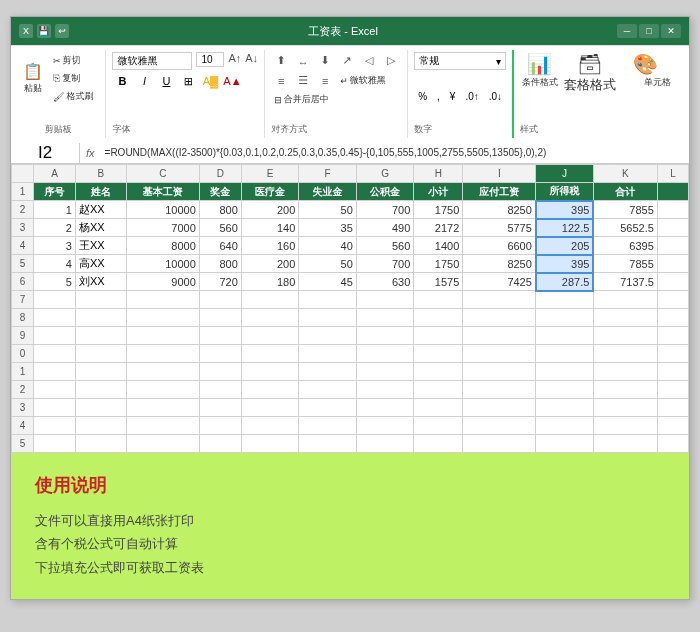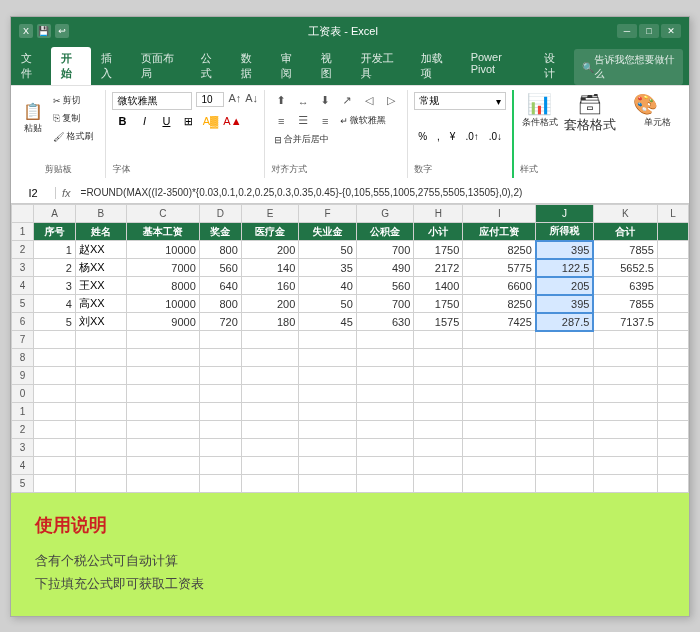--- a/index.html
+++ b/index.html
@@ -261,24 +261,24 @@
 
     
     .formula-bar {
       display: flex;
       align-items: center;
       border-bottom: 1px solid #ccc;
       background: #fff;
       height: 22px;
     }
     .cell-ref {
-      width: 45px;
+      width: 69px;
       border-right: 1px solid #ccc;
       padding: 0 4px;
-      font-size: 11px;
+      font-size: 17px;
       text-align: center;
     }
     .fx-label {
       padding: 0 6px;
       font-size: 11px;
       color: #666;
       font-style: italic;
     }
     .formula-input {
       flex: 1;
@@ -372,38 +372,20 @@
       <div class="title-icon">↩</div>
     </div>
     <div class="title-text">工资表 - Excel</div>
     <div class="window-controls">
       <div class="wc-btn">─</div>
       <div class="wc-btn">□</div>
       <div class="wc-btn">✕</div>
     </div>
   </div>
 
-  <div class="ribbon-tabs">
-    <div class="ribbon-tab">文件</div>
-    <div class="ribbon-tab active">开始</div>
-    <div class="ribbon-tab">插入</div>
-    <div class="ribbon-tab">页面布局</div>
-    <div class="ribbon-tab">公式</div>
-    <div class="ribbon-tab">数据</div>
-    <div class="ribbon-tab">审阅</div>
-    <div class="ribbon-tab">视图</div>
-    <div class="ribbon-tab">开发工具</div>
-    <div class="ribbon-tab">加载项</div>
-    <div class="ribbon-tab">Power Pivot</div>
-    <div class="ribbon-tab">设计</div>
-    <div class="ribbon-tab-search">
-      <span>🔍</span>
-      <span>告诉我您想要做什么</span>
-    </div>
-  </div>
 
   <div class="ribbon-content">
 
     <div class="ribbon-group">
       <div class="ribbon-group-btns">
         <div class="ribbon-btn">
           <span class="ribbon-btn-icon">📋</span>
           <span class="ribbon-btn-label">粘贴</span>
         </div>
         <div style="display:flex;flex-direction:column;gap:1px;">
@@ -753,19 +735,20 @@
             <td class=""></td>
             <td class=""></td>
             <td class=""></td>
             <td class=""></td>
           </tr>
         </tbody>
     </table>
 
     <div class="description-area">
       <div class="desc-title">使用说明</div>
+      <div class="desc-item">文件可以直接用A4纸张打印</div>
       <div class="desc-item">含有个税公式可自动计算</div>
       <div class="desc-item">下拉填充公式即可获取工资表</div>
     </div>
 
   </div>
 
 </div>
 
 </body></html>

